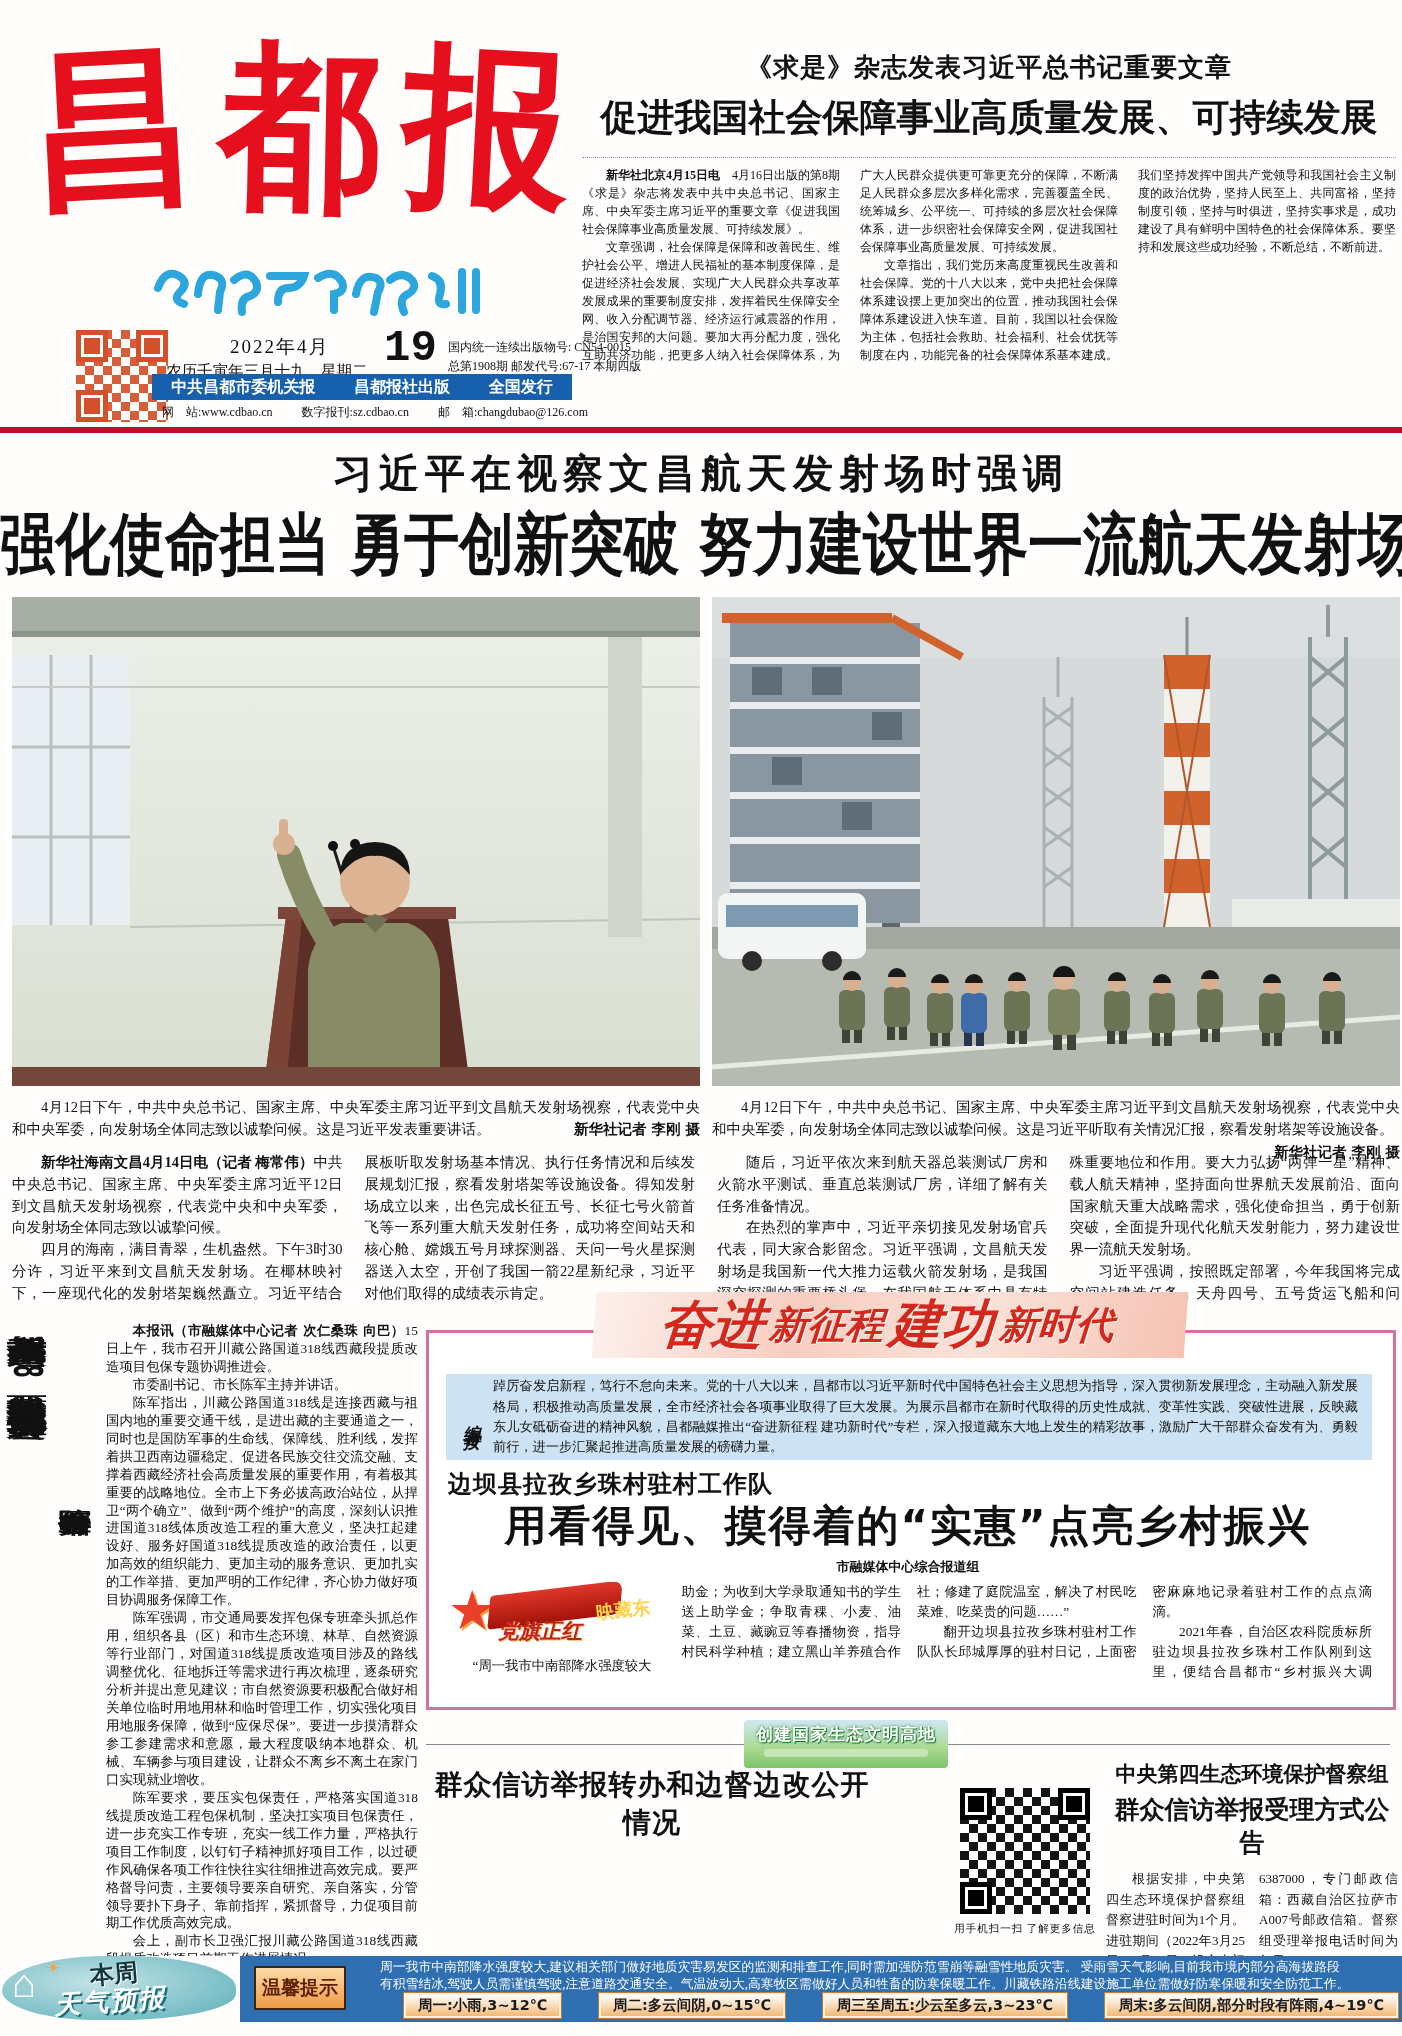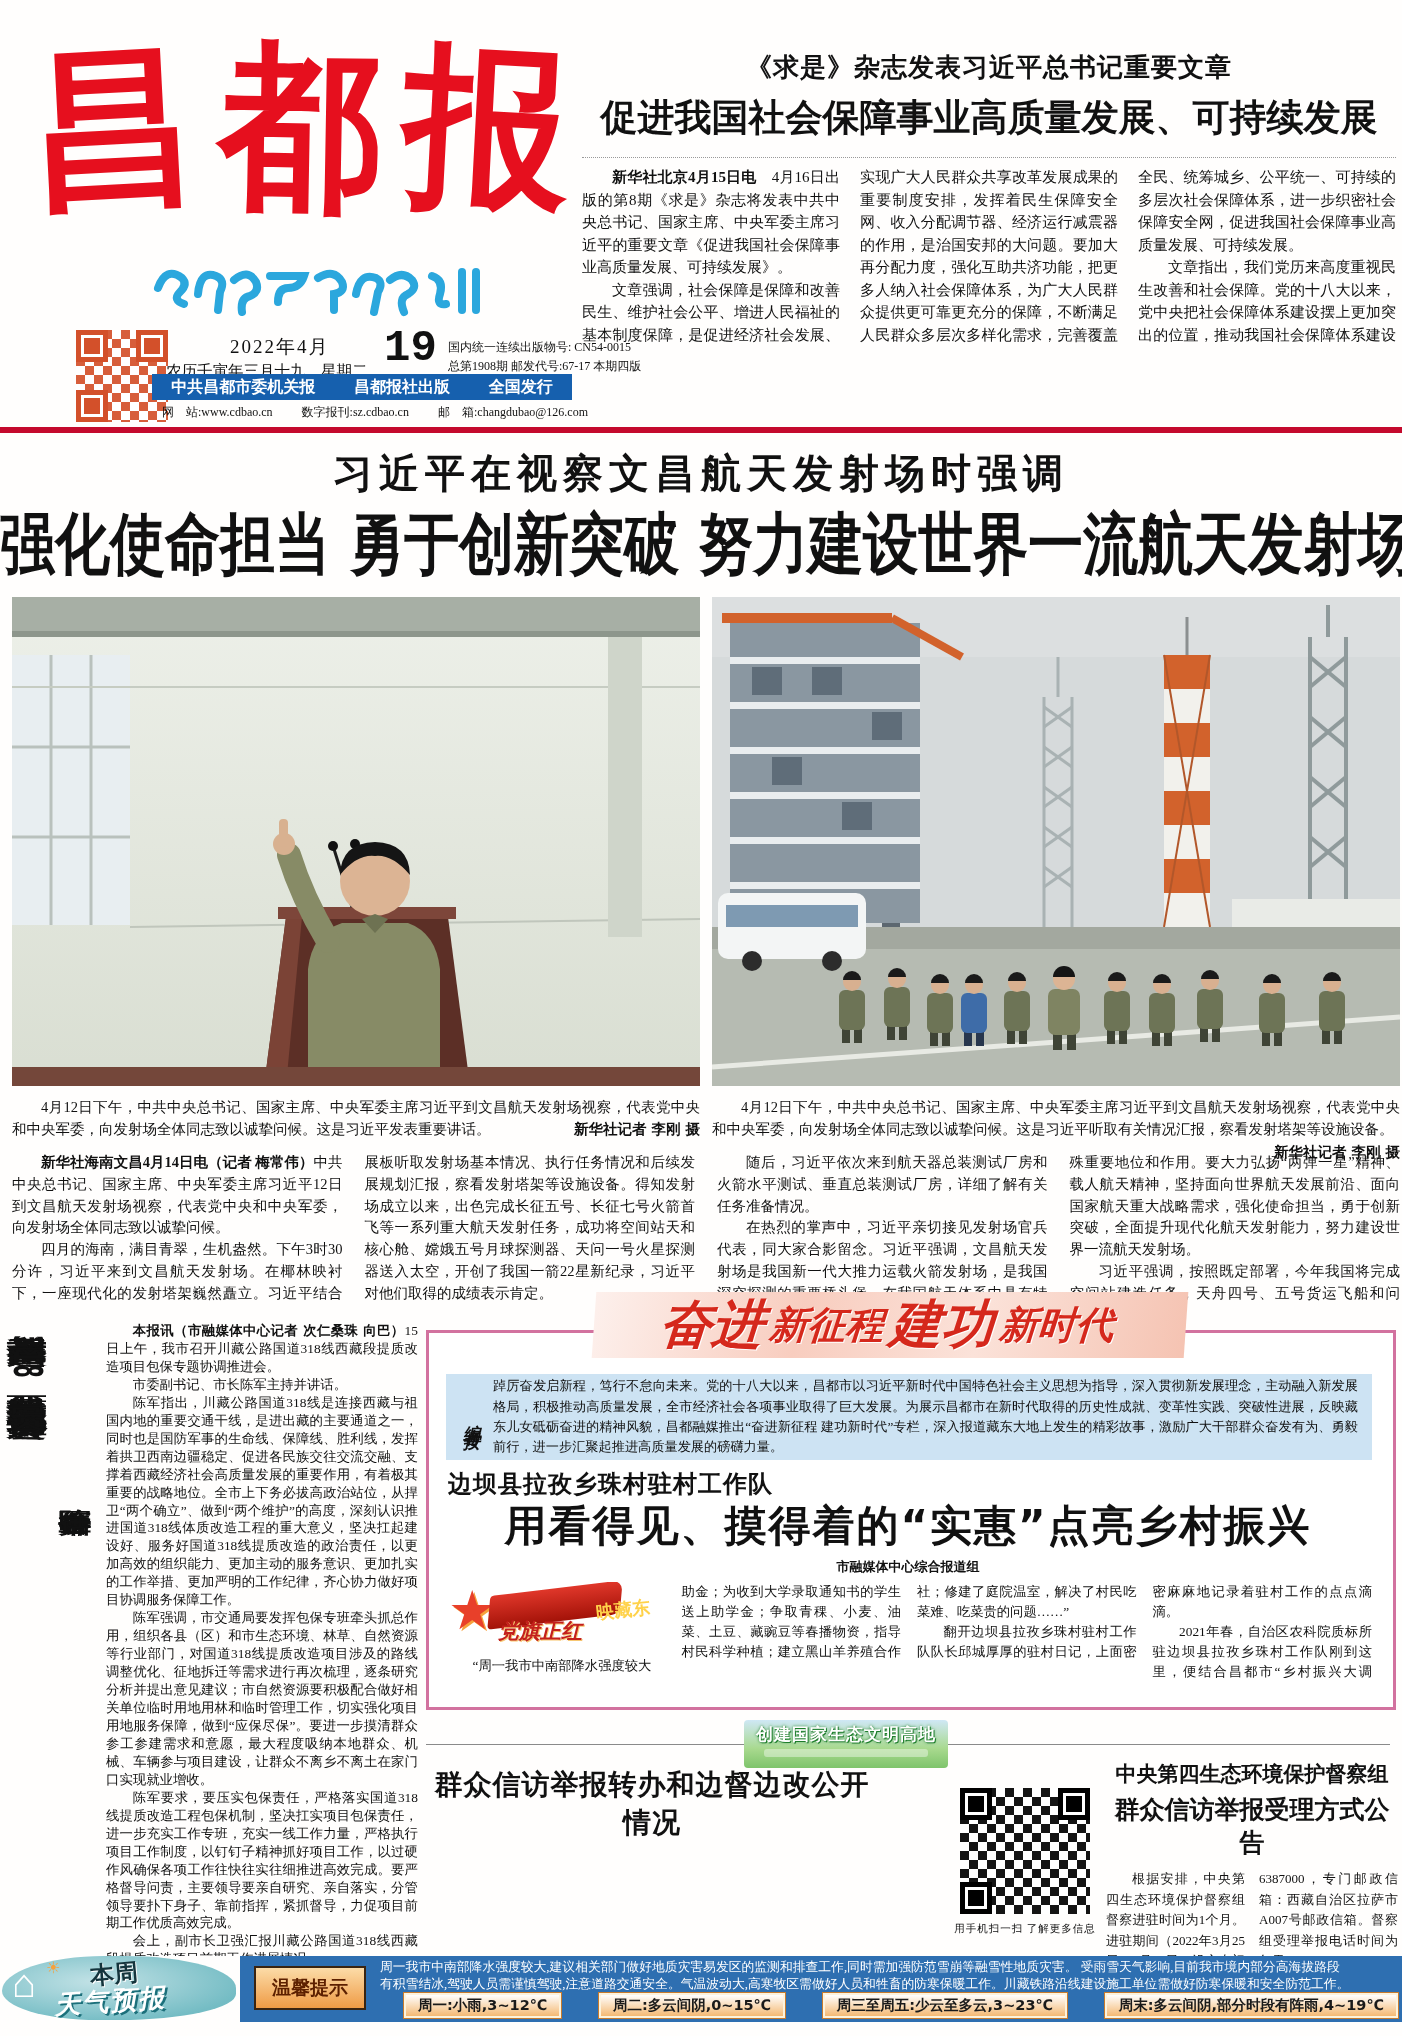--- a/index.html
+++ b/index.html
@@ -23,21 +23,21 @@
   .date-line1{left:230px;top:334px;font-size:19px;letter-spacing:2px;}
   .date-line2{left:166px;top:361px;font-size:15.5px;}
   .day-num{left:384px;top:326px;font-family:Liberation Mono, monospace;font-weight:900;font-size:44px;line-height:1;}
   .serial{left:448px;top:338px;width:196px;font-size:12px;line-height:1.55;}
   .org-bar{left:152px;top:374px;width:420px;height:26px;background:#1660ae;color:#fff;display:flex;align-items:center;justify-content:space-around;font-family:"DejaVu Sans",sans-serif;font-weight:bold;font-size:16px;}
   .contact{left:162px;top:404px;width:426px;display:flex;justify-content:space-between;font-size:12px;}
   
   .top-art{left:582px;top:50px;width:814px;}
   .top-art .kick{text-align:center;font-family:"DejaVu Sans",sans-serif;font-weight:bold;font-size:26px;letter-spacing:1px;}
   .top-art .head{text-align:center;font-family:"DejaVu Sans",sans-serif;font-weight:900;font-size:37px;letter-spacing:0;margin-top:8px;}
-  .top-art .body{margin-top:14px;border-top:1px dotted #999;padding-top:8px;height:198px;overflow:hidden;column-count:3;column-gap:20px;column-fill:auto;font-size:15px;line-height:1.5;text-align:justify;}
+  .top-art .body{margin-top:14px;border-top:1px dotted #999;padding-top:8px;height:198px;overflow:hidden;column-count:3;column-gap:20px;column-fill:auto;font-size:12px;line-height:1.5;text-align:justify;}
   p.npa{margin:0;text-indent:2em;}
   
   .red-rule{left:0;top:427px;width:1402px;height:6px;background:#c40a2d;}
   .lead-kick{left:0;top:446px;width:1402px;text-align:center;font-family:"DejaVu Sans",sans-serif;font-weight:900;font-size:40px;letter-spacing:6px;}
   .lead-head{left:0;top:500px;width:1402px;text-align:center;font-family:"DejaVu Sans",sans-serif;font-weight:900;font-size:55px;letter-spacing:0;transform:scale(1,1.22);transform-origin:center top;white-space:nowrap;}
   .photo{top:597px;width:688px;height:489px;overflow:hidden;background:#d8dcd6;}
   .photo svg{display:block;width:100%;height:100%;}
   .photo-l{left:12px;} .photo-r{left:712px;}
   .cap{top:1096px;width:688px;font-size:14.5px;line-height:1.55;text-align:justify;}
   .cap .txt{text-indent:2em;display:inline;}
@@ -79,21 +79,21 @@
   .br-art .kick{text-align:center;font-weight:bold;font-size:21px;}
   .br-art .head{text-align:center;font-family:"DejaVu Sans",sans-serif;font-weight:900;font-size:25px;margin-top:5px;}
   .br-art .body{margin-top:10px;height:132px;overflow:hidden;column-count:2;column-gap:14px;column-fill:auto;font-size:13px;line-height:1.58;text-align:justify;}
   
   .wx-main{left:240px;top:1956px;width:1162px;height:66px;background:#2e6fb1;}
   .wx-logo{left:2px;top:1956px;width:234px;height:64px;background:radial-gradient(ellipse at 40% 40%,#c2e2e6,#74bcc4 75%);border-radius:48% 52% 55% 45% / 60% 55% 45% 50%;overflow:hidden;}
   .wx-logo .house{position:absolute;left:10px;top:8px;font-size:40px;color:#fff;line-height:1;}
   .wx-logo .sun{position:absolute;left:44px;top:2px;font-size:16px;color:#f6a13c;}
   .wx-logo .l1{position:absolute;left:88px;top:2px;font-family:"DejaVu Sans",sans-serif;font-weight:900;font-size:24px;color:#14343c;text-shadow:1px 1px 0 #fff;transform:rotate(-5deg);}
   .wx-logo .l2{position:absolute;left:52px;top:28px;font-family:"DejaVu Sans",sans-serif;font-weight:900;font-style:italic;font-size:26px;color:#fff;text-shadow:2px 2px 0 #1b6f7a;letter-spacing:2px;transform:rotate(-4deg);}
-  .tip-box{left:254px;top:1966px;width:112px;height:44px;background:linear-gradient(180deg,#fcdca8,#ef9b45);border:2px solid #3a2410;display:flex;align-items:center;justify-content:center;font-family:"DejaVu Sans",sans-serif;font-weight:900;font-size:19px;color:#5d2000;box-sizing:border-box;}
+  .tip-box{left:254px;top:1966px;width:92px;height:44px;background:linear-gradient(180deg,#fcdca8,#ef9b45);border:2px solid #3a2410;display:flex;align-items:center;justify-content:center;font-family:"DejaVu Sans",sans-serif;font-weight:900;font-size:19px;color:#5d2000;box-sizing:border-box;}
   .tip-text{left:380px;top:1959px;width:1016px;color:#fff;font-size:12.8px;line-height:1.35;}
   .wx-row{left:404px;top:1993px;width:994px;display:flex;justify-content:space-between;}
   .wx-chip{background:linear-gradient(180deg,#ffffff 0%,#f5b973 100%);border:2px solid #fdf3dd;box-shadow:0 0 0 1px #c77b2e;padding:1px 12px;font-family:"DejaVu Sans",sans-serif;font-weight:bold;font-size:14.5px;color:#1a1a1a;white-space:nowrap;}
 </style>
 </head>
 <body>
 
 <div class="page">
 
   <div class="abs mast-title">

